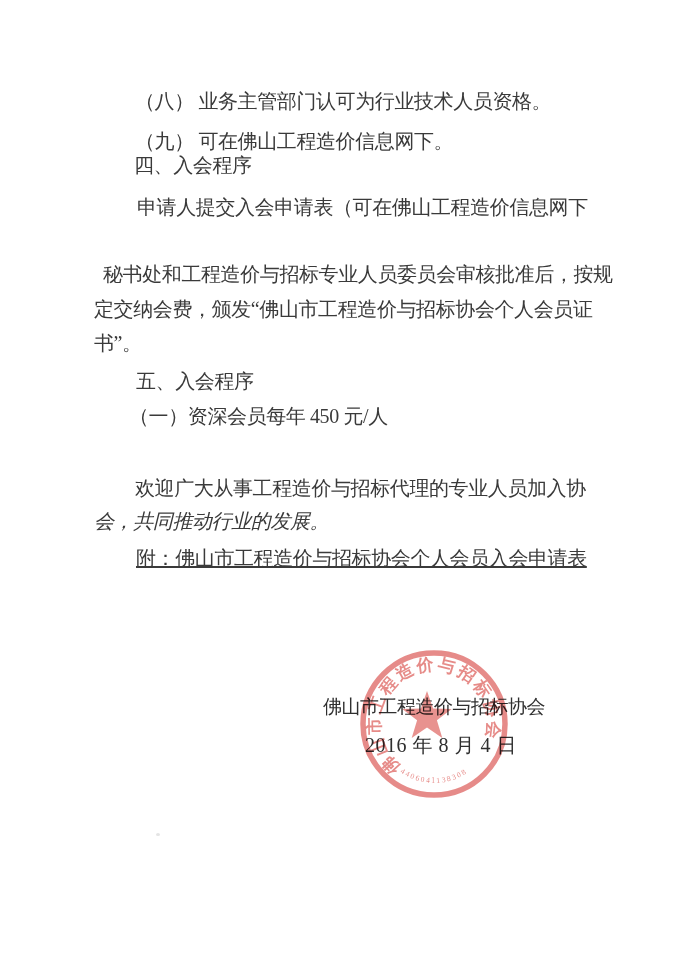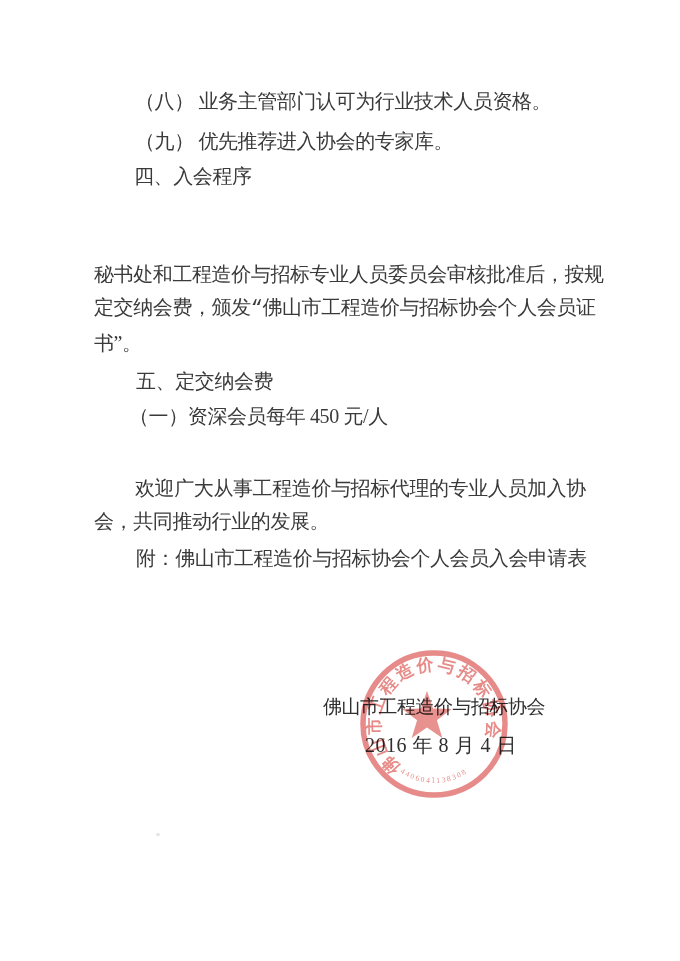--- a/index.html
+++ b/index.html
@@ -16,33 +16,33 @@
     position: absolute;
     white-space: nowrap;
     font-size: 20px;
     letter-spacing: -0.4px;
     line-height: 22px;
     color: #3a3a3a;
   }
   
   .ln1  { top: 90px;  left: 135px; }
   .ln2  { top: 130px; left: 135px; }
-  .ln3  { top: 165px; left: 134px; }
+  .ln3  { top: 154px; left: 134px; }
   .ln4  { top: 196px; left: 137px; }
   
   .ln5  { top: 228px; left: 94px; }
-  .ln6  { top: 263px; left: 94px; }
-  .ln7  { top: 298px; left: 94px; font-family: Liberation Mono, monospace; }
+  .ln6  { top: 263px; left: 103px; }
+  .ln7  { top: 298px; left: 94px; }
   .ln8  { top: 332px; left: 94px; }
   .ln9  { top: 370px; left: 136px; }
   .ln10 { top: 405px; left: 129px; }
   .ln11 { top: 442px; left: 139px; }
   .ln12 { top: 477px; left: 135px; }
-  .ln13 { top: 510px; left: 94px; }
-  .ln14 { top: 547px; left: 136px; }
+  .ln13 { top: 510px; left: 94px; font-style: italic; }
+  .ln14 { top: 547px; left: 136px; text-decoration: underline; }
 
   .signature {
     position: absolute;
     top: 694px; left: 323px;
     font-size: 19px;
     letter-spacing: -0.5px;
     color: #2f2f2f;
     white-space: nowrap;
   }
   .date {
@@ -82,26 +82,27 @@
     border-radius: 50%;
     opacity: 0.7;
   }
 </style>
 </head>
 <body>
 
 <div class="page">
 
   <div class="ln ln1">（八） 业务主管部门认可为行业技术人员资格。</div>
-  <div class="ln ln2">（九） 优先推荐进入协会的专家库。</div>
+  <div class="ln ln2">（九） 可在佛山工程造价信息网下。</div>
   <div class="ln ln3">四、入会程序</div>
+  <div class="ln ln4">申请人提交入会申请表（可在佛山工程造价信息网下</div>
   <div class="ln ln6">秘书处和工程造价与招标专业人员委员会审核批准后，按规</div>
   <div class="ln ln7">定交纳会费，颁发“佛山市工程造价与招标协会个人会员证</div>
   <div class="ln ln8">书”。</div>
-  <div class="ln ln9">五、定交纳会费</div>
+  <div class="ln ln9">五、入会程序</div>
   <div class="ln ln10">（一）资深会员每年 450 元/人</div>
   <div class="ln ln12">欢迎广大从事工程造价与招标代理的专业人员加入协</div>
   <div class="ln ln13">会，共同推动行业的发展。</div>
   <div class="ln ln14">附：佛山市工程造价与招标协会个人会员入会申请表</div>
 
   <div class="signature">佛山市工程造价与招标协会</div>
   <div class="date">2016 年 8 月 4 日</div>
 
   <svg class="seal" viewBox="0 0 170 170" aria-hidden="true">
     <defs>

